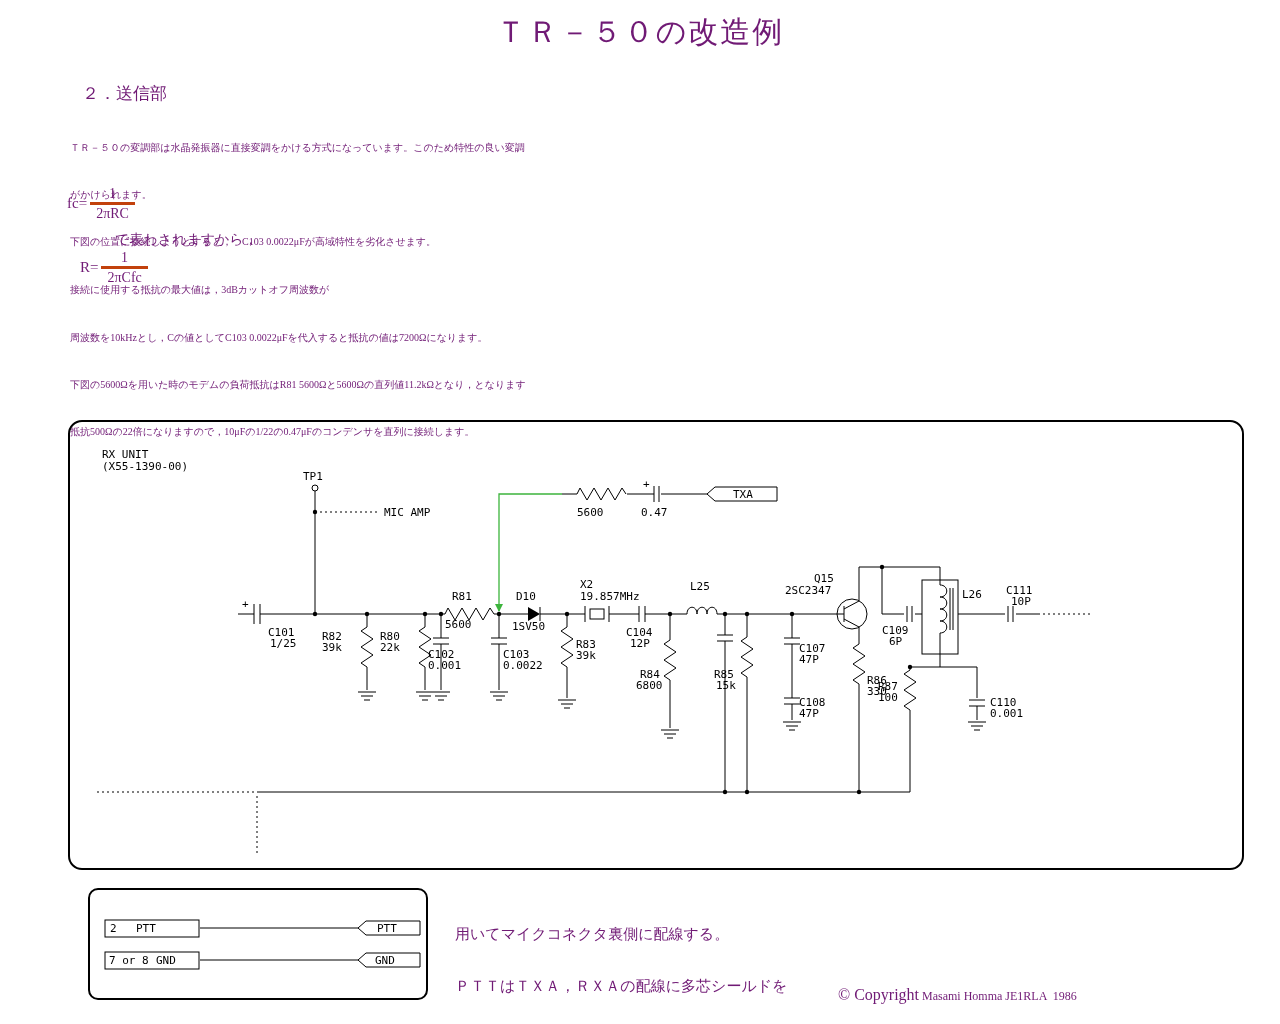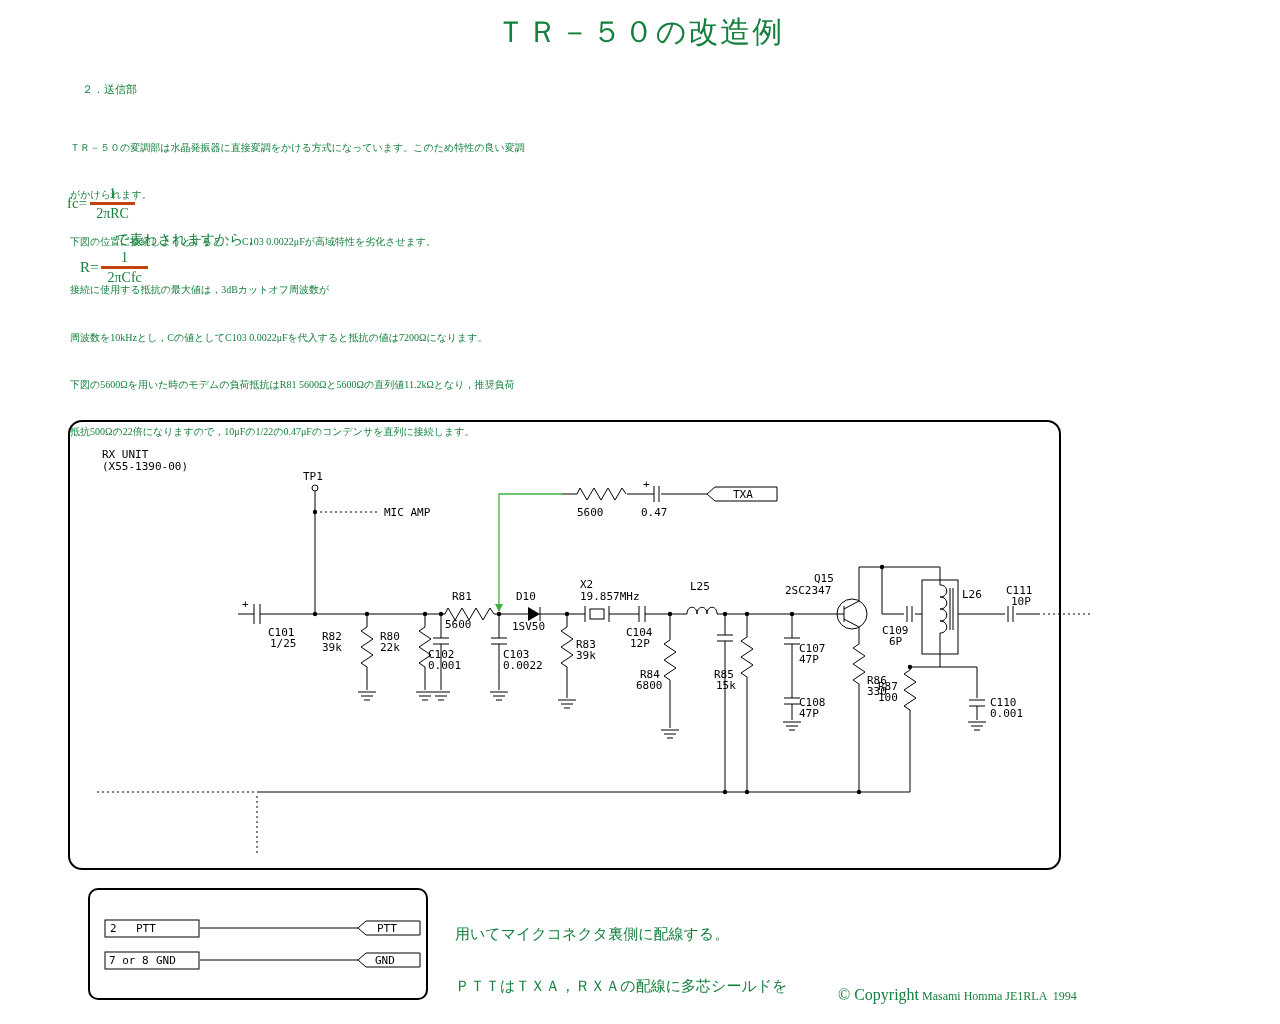--- a/index.html
+++ b/index.html
@@ -1,31 +1,31 @@
 <!DOCTYPE html>
 <html><head>
 <meta charset="utf-8">
 <style>
   html,body{margin:0;padding:0;background:#fff;}
-  .page{position:relative;width:1280px;height:1024px;background:#ffffff;color:#15803d;
+  .page{position:relative;width:1280px;height:1024px;background:#ffffff;color:#701a75;
         font-family:"Liberation Serif","DejaVu Serif",serif;overflow:hidden;}
   #title{position:absolute;top:12px;left:0;width:100%;text-align:center;
          font-size:30px;letter-spacing:2px;}
-  #section{position:absolute;left:82px;top:82px;font-size:11px;text-align:center;}
+  #section{position:absolute;left:82px;top:82px;font-size:17px;text-align:center;}
   .para{position:absolute;font-size:10px;line-height:15.8px;white-space:pre;}
   #para1{left:70px;top:108px;}
   #midtext{position:absolute;left:70px;top:231px;font-size:14px;white-space:pre;margin-left:45px;}
   #para2{left:70px;top:298px;}
   .formula{position:absolute;display:flex;align-items:center;font-size:15px;}
   #formula1{left:67px;top:186px;}
   #formula2{left:80px;top:250px;}
   .frac{display:inline-flex;flex-direction:column;align-items:center;margin-left:3px;font-size:14px;}
   .fnum{padding:0 4px 1px;line-height:1.1;}
   .fden{border-top:3px solid #c2410c;padding:1px 6px 0;line-height:1.1;}
-  #schembox{position:absolute;left:68px;top:420px;width:993px;height:450px;
+  #schembox{position:absolute;left:68px;top:420px;width:1176px;height:450px;
             border:2px solid #000;border-radius:14px;box-sizing:border-box;}
   #connbox{position:absolute;left:88px;top:888px;width:340px;height:112px;
            border:2px solid #000;border-radius:10px;box-sizing:border-box;}
   #note{position:absolute;left:455px;top:892px;font-size:15px;line-height:17.2px;white-space:pre;}
   #copyright{position:absolute;left:838px;top:950px;white-space:pre;}
   .cbig{font-size:16px;text-align:right;}
   .csmall{font-size:12px;}
   svg text{font-family:"DejaVu Sans Mono","Liberation Mono",monospace;font-size:11px;fill:#000;}
   .w{stroke:#000;stroke-width:1;fill:none;}
   .w2{stroke:#000;stroke-width:1.1;fill:none;}
@@ -63,21 +63,21 @@
   <div id="formula2" class="formula">
     <span>R=</span>
     <span class="frac">
       <span class="fnum">1</span>
       <span class="fden">2πCfc</span>
     </span>
   </div>
 
   <div id="para2" class="para">
     <div>周波数を10kHzとし，Cの値としてC103 0.0022μFを代入すると抵抗の値は7200Ωになります。</div>
-    <div>下図の5600Ωを用いた時のモデムの負荷抵抗はR81 5600Ωと5600Ωの直列値11.2kΩとなり，推奨負荷</div>
+    <div>下図の5600Ωを用いた時のモデムの負荷抵抗はR81 5600Ωと5600Ωの直列値11.2kΩとなり，となります</div>
     <div>抵抗500Ωの22倍になりますので，10μFの1/22の0.47μFのコンデンサを直列に接続します。</div>
   </div>
 
   <div id="schembox">
     <svg width="1043" height="446" viewBox="0 0 1043 446">
 
       <path class="w" d="
         M168,192 H184 M190,192 H375 M424,192 H450 M477,192 H515 M539,192 H569
         M575,192 H617 M647,192 H774
         M774,184 V200 M774,187 L789,179 M789,179 V145 M774,197 L789,205 M789,205 V222
@@ -237,17 +237,17 @@
 
   <div id="note">
     <div>用いてマイクコネクタ裏側に配線する。</div>
     <div>ＰＴＴはＴＸＡ，ＲＸＡの配線に多芯シールドを</div>
     
     
     
   </div>
 
   <div id="copyright">
-    <div><span class="cbig">© Copyright</span><span class="csmall"> Masami Homma JE1RLA  1994</span></div>
+    <div><span class="cbig">© Copyright</span><span class="csmall"> Masami Homma JE1RLA  1986</span></div>
     
   </div>
 
 </div>
 
 </body></html>

